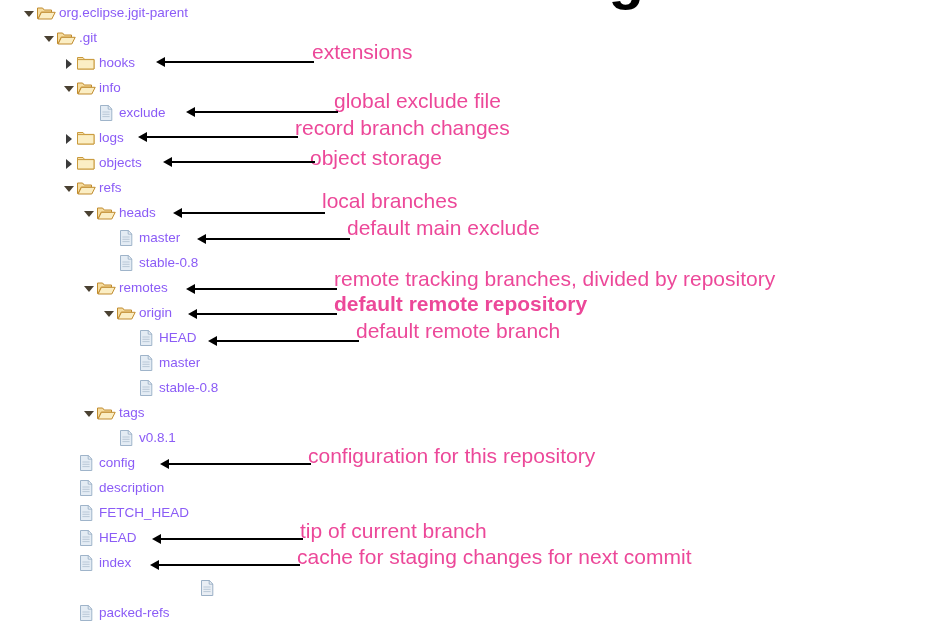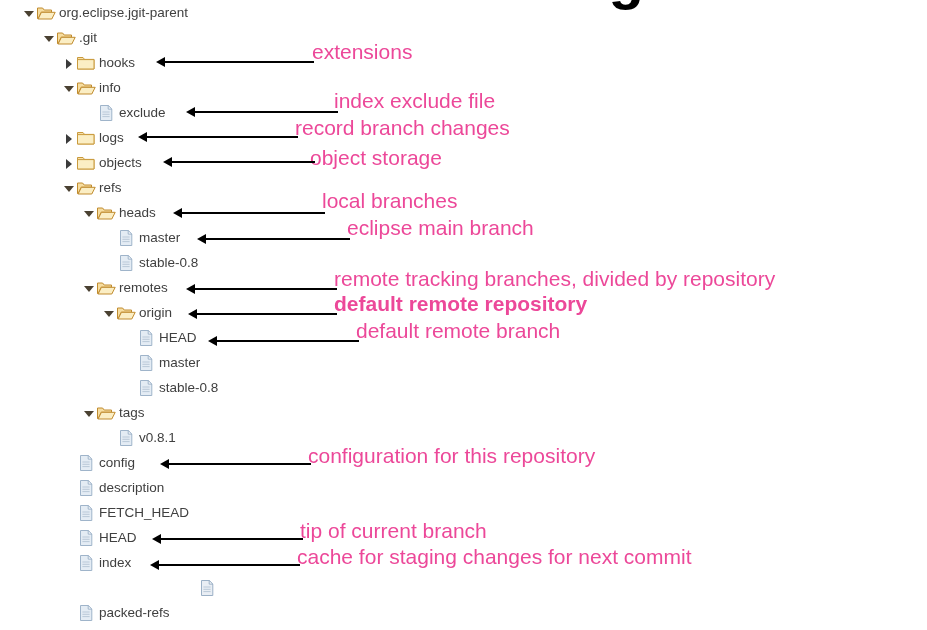--- a/index.html
+++ b/index.html
@@ -95,21 +95,21 @@
     height: 18px;
     flex: 0 0 20px;
     margin-right: 3px;
     position: relative;
     display: inline-block;
   }
   .icon svg { display: block; }
 
   .label {
     font-size: 13.5px;
-    color: #404040;
+    color: #8b5cf6;
     font-family: "Liberation Sans", sans-serif;
   }
   .row.selected .label { color: #ffffff; }
 
   
   .anno {
     position: absolute;
     font-size: 21px;
     color: #ec4899;
     white-space: nowrap;
@@ -517,41 +517,41 @@
         <span class="label">packed-refs</span>
       </div>
     </div>
 
   <div id="annotation-layer">
       <div class="anno" style="left: 312px; top: 41px;">extensions</div>
       <div class="arrow" style="left: 156px; top: 57px; width: 158px;">
         <span class="head"></span>
         <span class="shaft"></span>
       </div>
-      <div class="anno" style="left: 334px; top: 90px;">index exclude file</div>
+      <div class="anno" style="left: 334px; top: 90px;">global exclude file</div>
       <div class="arrow" style="left: 186px; top: 107px; width: 152px;">
         <span class="head"></span>
         <span class="shaft"></span>
       </div>
       <div class="anno" style="left: 295px; top: 117px;">record branch changes</div>
       <div class="arrow" style="left: 138px; top: 132px; width: 160px;">
         <span class="head"></span>
         <span class="shaft"></span>
       </div>
       <div class="anno" style="left: 310px; top: 147px; text-align: right;">object storage</div>
       <div class="arrow" style="left: 163px; top: 157px; width: 152px;">
         <span class="head"></span>
         <span class="shaft"></span>
       </div>
       <div class="anno" style="left: 322px; top: 190px;">local branches</div>
       <div class="arrow" style="left: 173px; top: 208px; width: 152px;">
         <span class="head"></span>
         <span class="shaft"></span>
       </div>
-      <div class="anno" style="left: 347px; top: 217px;">eclipse main branch</div>
+      <div class="anno" style="left: 347px; top: 217px;">default main exclude</div>
       <div class="arrow" style="left: 197px; top: 234px; width: 153px;">
         <span class="head"></span>
         <span class="shaft"></span>
       </div>
       <div class="anno" style="left: 334px; top: 268px;">remote tracking branches, divided by repository</div>
       <div class="arrow" style="left: 186px; top: 284px; width: 151px;">
         <span class="head"></span>
         <span class="shaft"></span>
       </div>
       <div class="anno" style="left: 334px; top: 293px; font-weight: bold;">default remote repository</div>

